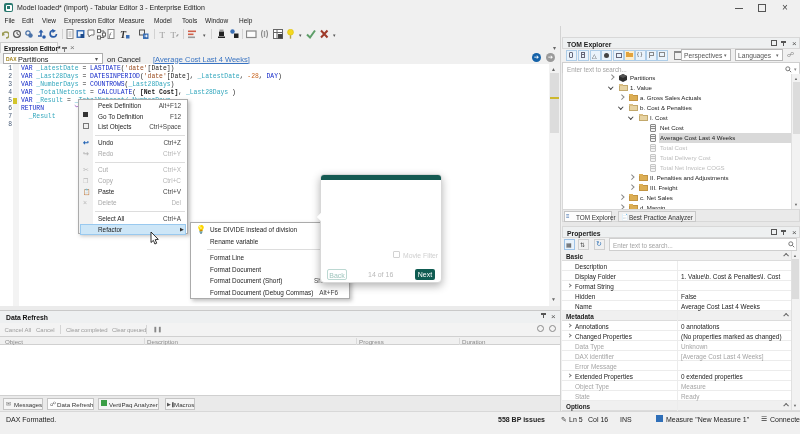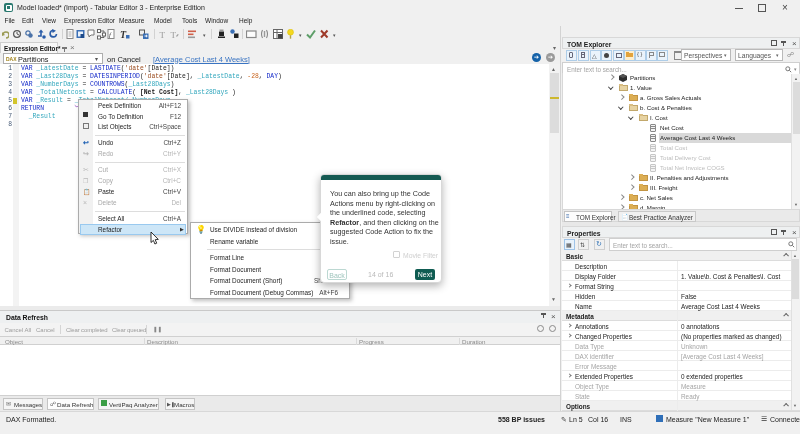--- a/index.html
+++ b/index.html
@@ -526,21 +526,20 @@
         <div style="position:absolute;left:19px;top:54px;color:#1e1e1e">Format Document (Short)</div>
         <div style="position:absolute;left:0;top:54px;width:147px;text-align:right;color:#444">Shift+F6</div>
         <div style="position:absolute;left:19px;top:65.5px;color:#1e1e1e">Format Document (Debug Commas)</div>
         <div style="position:absolute;left:0;top:65.5px;width:147px;text-align:right;color:#444">Alt+F6</div>
       </div>
 </div>
 
 <div class="abs" style="left:320px;top:174px;width:122px;height:109px;background:#fff;border:1px solid #d8d8d8;border-radius:4px;box-shadow:0 3px 8px rgba(0,0,0,.3);z-index:20">
   <div class="abs" style="left:-3px;top:39px;width:6px;height:6px;background:#fff;transform:rotate(45deg)"></div>
   <div class="abs" style="left:0;top:0;width:120px;height:5px;background:#155a52;border-radius:3px 3px 0 0"></div>
-  <div class="abs" style="left:9px;top:14px;width:110px;font-size:7.2px;line-height:9.6px;color:#333;white-space:nowrap">You can also bring up the Code<br>Actions menu by right-clicking on<br>the underlined code, selecting<br><span class="b">Refactor</span>, and then clicking on the<br>suggested Code Action to fix the<br>issue.</div>
   <div class="abs" style="left:72px;top:76px;width:7px;height:7px;border:1px solid #d2d2d2;border-radius:1px"></div>
   <div class="abs" style="left:82px;top:77px;color:#cfcfcf;white-space:nowrap;font-size:6.8px">Movie Filter</div>
   <div class="abs" style="left:6px;top:94px;width:20px;height:11px;border:1px solid #bcd8d2;border-radius:2px;background:#fff;color:#9fc5bd;text-align:center;line-height:11px">Back</div>
   <div class="abs" style="left:47px;top:96px;color:#b9b9b9">14 of 16</div>
   <div class="abs" style="left:94px;top:94px;width:20px;height:11px;border-radius:2px;background:#0f5c52;color:#fff;text-align:center;line-height:11px">Next</div>
 </div>
 
 <svg class="abs" style="left:150px;top:232px;z-index:30" width="9" height="13" viewBox="0 0 9 13">
   <path d="M1,0 L1,10.5 L3.4,8.4 L4.9,12 L6.7,11.2 L5.2,7.7 L8.3,7.4 Z" fill="#fff" stroke="#000" stroke-width="0.8"></path>
 </svg>

